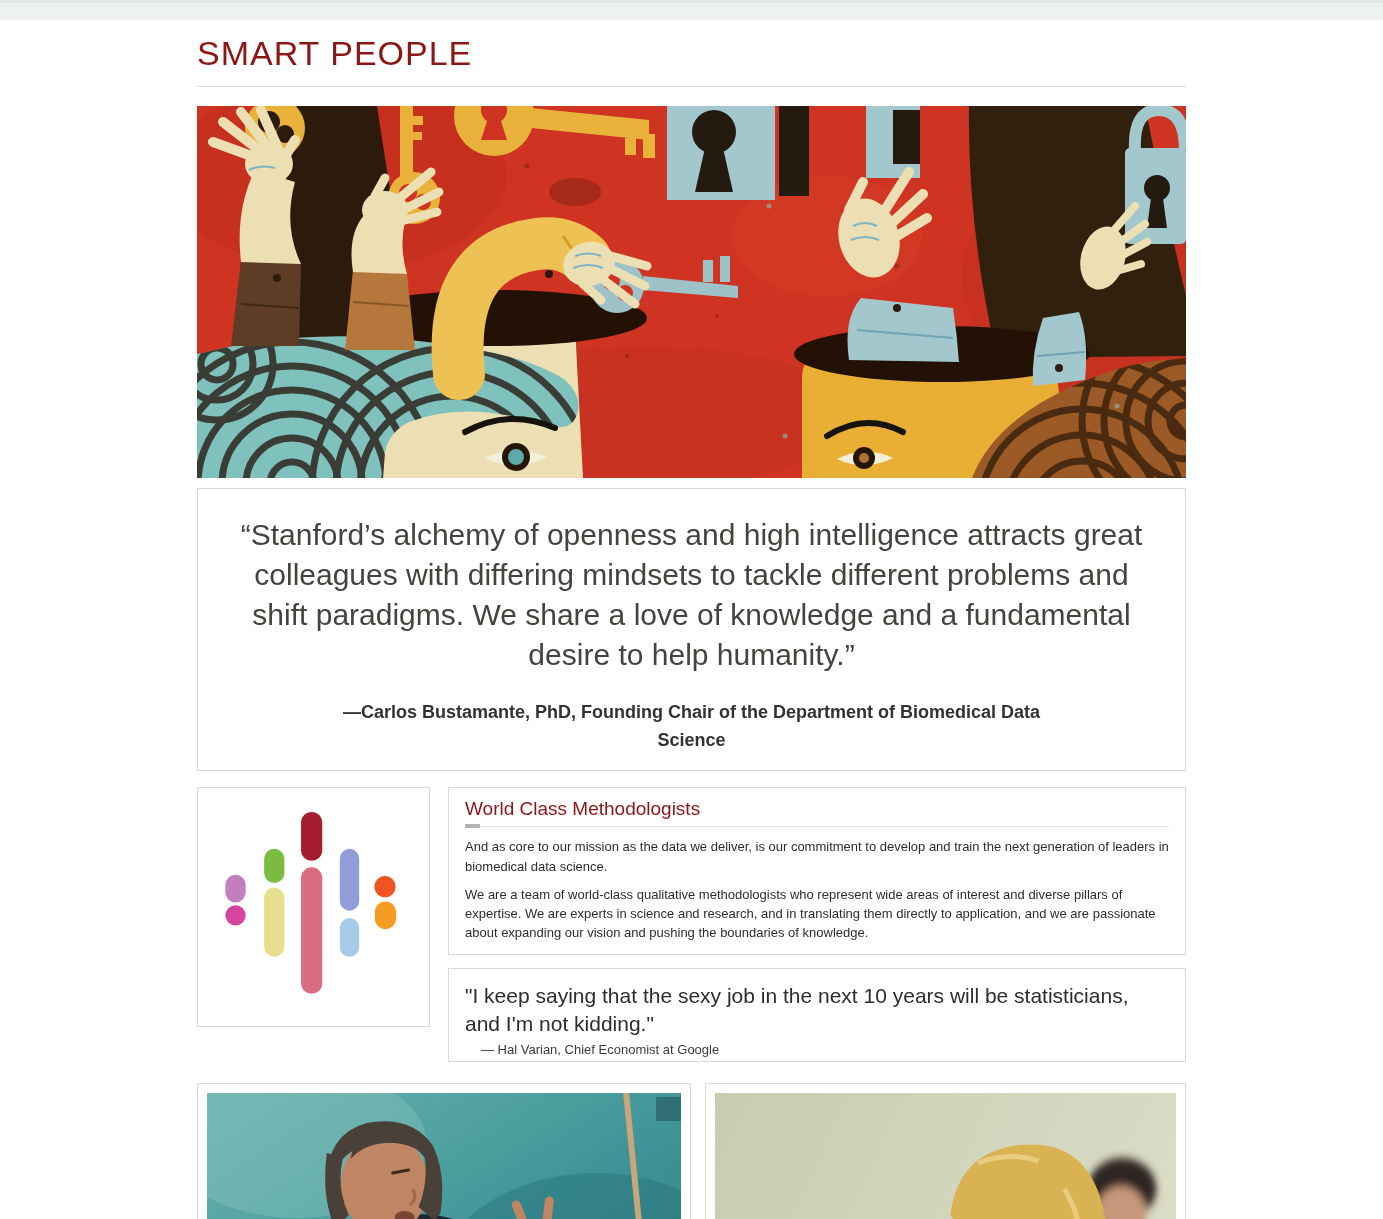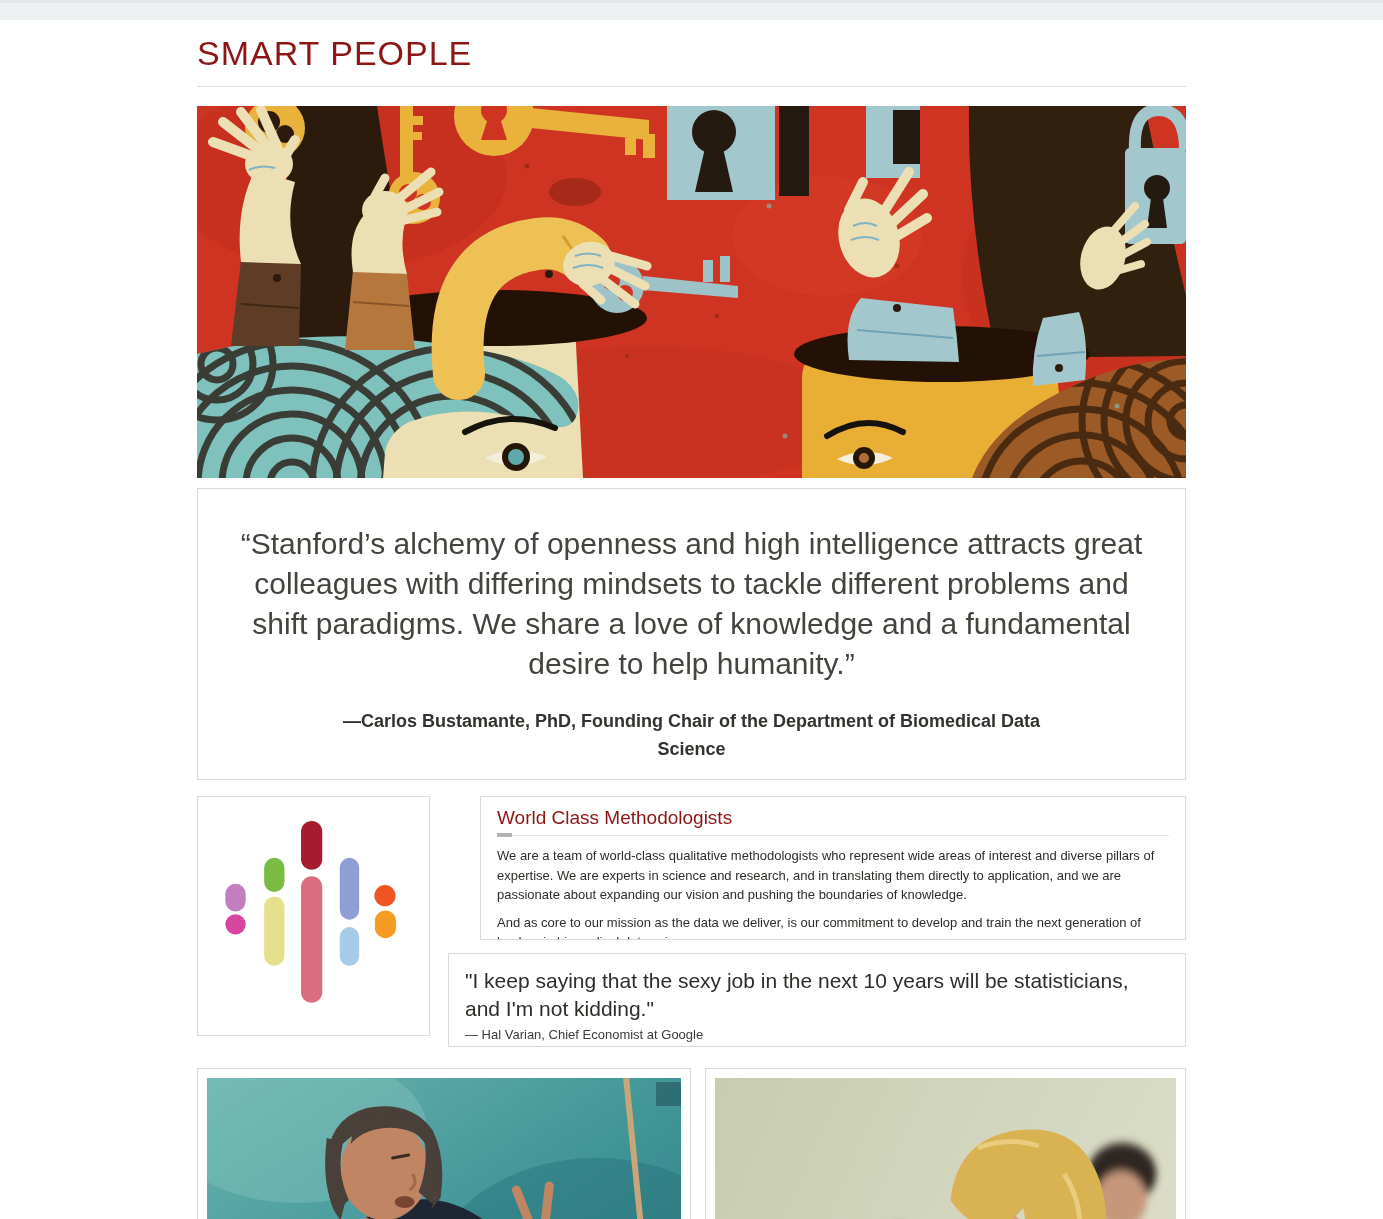--- a/index.html
+++ b/index.html
@@ -13,37 +13,37 @@
     font-size:34px;font-weight:300;letter-spacing:1px;color:var(--accent,#8c1515);
     text-align:left;margin:14px 0 13px;line-height:1.15;
   }
   .title-rule{border:none;border-top:1px solid #dcdcdc;margin:0 0 19px;}
   .hero-art{height:372px;overflow:hidden;}
   .hero-art svg{display:block;}
   .card{background:#fff;border:1px solid var(--card-border,#d9d9d9);box-sizing:border-box;}
   .quote-card{margin-top:10px;text-align:center;padding:26px 40px 16px;min-height:258px;}
   .quote-text{
     font-size:30px;font-weight:300;line-height:1.33;color:#45433d;
-    max-width:905px;margin:9px auto;
+    max-width:905px;margin:0 auto;
   }
   .quote-attr{
     font-size:18px;font-weight:bold;color:#33322e;max-width:700px;
     margin:24px auto 0;line-height:1.55;
   }
   .row{display:flex;gap:18px;margin-top:16px;}
   .logo-card{width:233px;height:240px;flex:none;display:flex;align-items:center;justify-content:center;}
   .right-col{flex:1;display:flex;flex-direction:column;gap:13px;}
-  .method-card{height:144px;padding:10px 16px;overflow:hidden;margin-left:32px;}
+  .method-card{height:168px;padding:10px 16px;overflow:hidden;}
   .method-heading{font-size:19px;font-weight:400;color:var(--accent,#8c1515);margin:0 0 6px;}
   .divider{height:1px;background:#e4e4e4;position:relative;margin:0 0 10px;}
   .divider::before{content:"";position:absolute;left:0;top:-2px;width:15px;height:4px;background:#b3b3b3;}
   .method-card p{font-size:13px;line-height:1.48;margin:0 0 9px;color:#2e2d29;}
   .varian-card{height:94px;padding:13px 16px;overflow:hidden;}
   .varian-quote{font-size:21px;font-weight:400;line-height:1.3;color:#2e2d29;margin:0;}
-  .varian-attr{font-size:13px;color:#3d3c38;margin:5px 0 0;}
+  .varian-attr{font-size:13px;color:#3d3c38;margin:5px 16px 0;}
   .photos-row{display:flex;gap:14px;margin-top:21px;}
   .photo-card{flex:1;padding:9px;}
   .photo-card.left{flex:none;width:494px;}
   .photo-card svg{display:block;width:100%;height:300px;}
 </style>
 </head>
 <body>
 
 <div class="topbar"></div>
 
@@ -272,22 +272,22 @@
         <rect x="145" y="131" width="21" height="42" rx="10.5" fill="#a6cbe9"></rect>
         <circle cx="194" cy="97" r="11.5" fill="#f05423"></circle>
         <rect x="183" y="113" width="23" height="30" rx="11.5" fill="#f59c23"></rect>
       </svg>
     </div>
 
     <div class="right-col">
       <div class="card method-card">
         <h2 class="method-heading">World Class Methodologists</h2>
         <div class="divider"></div>
+        <p>And as core to our mission as the data we deliver, is our commitment to develop and train the next generation of leaders in biomedical data science.</p>
         <p>We are a team of world-class qualitative methodologists who represent wide areas of interest and diverse pillars of expertise. We are experts in science and research, and in translating them directly to application, and we are passionate about expanding our vision and pushing the boundaries of knowledge.</p>
-        <p>And as core to our mission as the data we deliver, is our commitment to develop and train the next generation of leaders in biomedical data science.</p>
       </div>
       <div class="card varian-card">
         <p class="varian-quote">"I keep saying that the sexy job in the next 10 years will be statisticians, and I'm not kidding."</p>
         <p class="varian-attr">— Hal Varian, Chief Economist at Google</p>
       </div>
     </div>
   </div>
 
   <div class="photos-row">
     <div class="card photo-card left">

